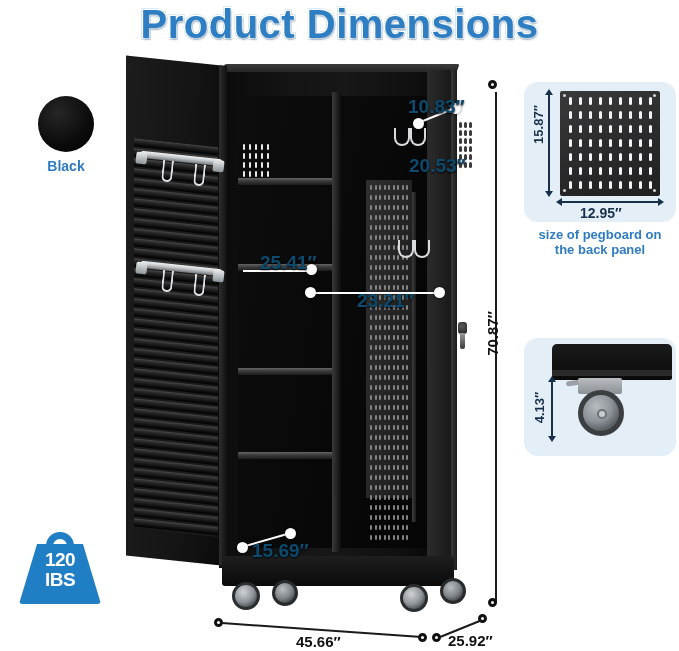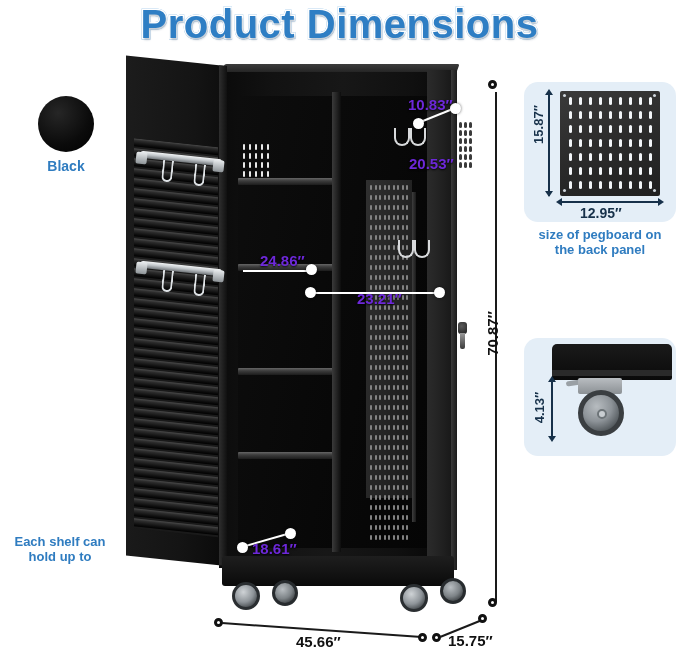--- a/index.html
+++ b/index.html
@@ -230,21 +230,21 @@
   .rail { position: absolute; height: 7px; background: linear-gradient(180deg,#f2f4f5 0%,#c3c8cc 45%,#6f7478 100%); border-radius: 3px; }
   .rail-clip { position: absolute; width: 11px; height: 12px; background: linear-gradient(180deg,#e9ecee,#8d9397); border-radius: 2px; }
   .rail-hook { position: absolute; width: 11px; height: 22px; border: 2px solid #dfe3e6; border-top: none; border-radius: 0 0 7px 7px; }
 
   
   .dim-label {
     position: absolute;
     font-weight: bold;
     white-space: nowrap;
   }
-  .dim-white { color: #6d28d9; font-size: 15px; text-shadow: 0 1px 2px rgba(0,0,0,.9); }
+  .dim-white { color: #0c4a6e; font-size: 19px; text-shadow: 0 1px 2px rgba(0,0,0,.9); }
   .dim-dark  { color: #111111; font-size: 15px; }
   .dim-blue  { color: #17314a; font-size: 13px; }
 
   .leader { position: absolute; background: #ffffff; height: 2px; transform-origin: left center; }
   .leader-dark { position: absolute; background: #1a1a1a; height: 1.5px; transform-origin: left center; }
 
   .dot-w { position: absolute; width: 11px; height: 11px; border-radius: 50%; background: #fff; box-shadow: 0 0 3px rgba(0,0,0,.6); }
   .dot-b { position: absolute; width: 9px; height: 9px; border-radius: 50%; background: #fff; border: 3px solid #111; }
 
   .vline { position: absolute; width: 1.5px; background: #1a1a1a; }
@@ -256,22 +256,28 @@
 <body>
 
 <div id="title">Product Dimensions</div>
 
 <div id="swatch-group">
   <div id="swatch-dot"></div>
   <div id="swatch-label">Black</div>
 </div>
 
 <div id="weight-group">
-  <div id="weight-caption" style="white-space:pre-line">Each shelf can
-hold up to</div>
+  <div id="weight-icon">
+    <div class="handle"></div>
+    <div class="body"></div>
+    <div class="txt">
+      <div>120</div>
+      <div>IBS</div>
+    </div>
+  </div>
 </div>
 
 <div id="pegboard-panel" class="detail-panel"></div>
 <div id="pegboard-board">
     <div class="peg-row">
       <div class="peg-slot"></div>
       <div class="peg-slot"></div>
       <div class="peg-slot"></div>
       <div class="peg-slot"></div>
       <div class="peg-slot"></div>
@@ -909,38 +915,38 @@
 
 <div class="leader" style="left:418px; top:122px; width:40px; transform:rotate(-22deg);"></div>
 <div class="dot-w" style="left:413px; top:118px;"></div>
 <div class="dot-w" style="left:450px; top:103px;"></div>
 <div class="dim-label dim-white" style="left:408px; top:96px;">10.83″</div>
 
 <div class="dim-label dim-white" style="left:409px; top:155px;">20.53″</div>
 
 <div class="leader" style="left:243px; top:270px; width:70px;"></div>
 <div class="dot-w" style="left:306px; top:264px;"></div>
-<div class="dim-label dim-white" style="left:260px; top:252px;">24.86″</div>
+<div class="dim-label dim-white" style="left:260px; top:252px;">25.41″</div>
 
 <div class="leader" style="left:310px; top:292px; width:130px;"></div>
 <div class="dot-w" style="left:305px; top:287px;"></div>
 <div class="dot-w" style="left:434px; top:287px;"></div>
 <div class="dim-label dim-white" style="left:357px; top:290px;">23.21″</div>
 
 <div class="leader" style="left:242px; top:546px; width:48px; transform:rotate(-16deg);"></div>
 <div class="dot-w" style="left:237px; top:542px;"></div>
 <div class="dot-w" style="left:285px; top:528px;"></div>
-<div class="dim-label dim-white" style="left:252px; top:540px;">18.61″</div>
+<div class="dim-label dim-white" style="left:252px; top:540px;">15.69″</div>
 
 <div class="dot-b" style="left:488px; top:80px;"></div>
 <div class="vline" style="left:495px; top:92px; height:510px;"></div>
 <div class="dot-b" style="left:488px; top:598px;"></div>
 <div class="dim-label dim-dark" style="left:470px; top:325px; transform:rotate(-90deg);">70.87″</div>
 
 <div class="dot-b" style="left:214px; top:618px;"></div>
 <div class="leader-dark" style="left:222px; top:622px; width:200px; transform:rotate(4deg);"></div>
 <div class="dot-b" style="left:418px; top:633px;"></div>
 <div class="dim-label dim-dark" style="left:296px; top:633px;">45.66″</div>
 
 <div class="dot-b" style="left:432px; top:633px;"></div>
 <div class="leader-dark" style="left:440px; top:636px; width:44px; transform:rotate(-22deg);"></div>
 <div class="dot-b" style="left:478px; top:614px;"></div>
-<div class="dim-label dim-dark" style="left:448px; top:632px;">15.75″</div>
+<div class="dim-label dim-dark" style="left:448px; top:632px;">25.92″</div>
 
 </body></html>

